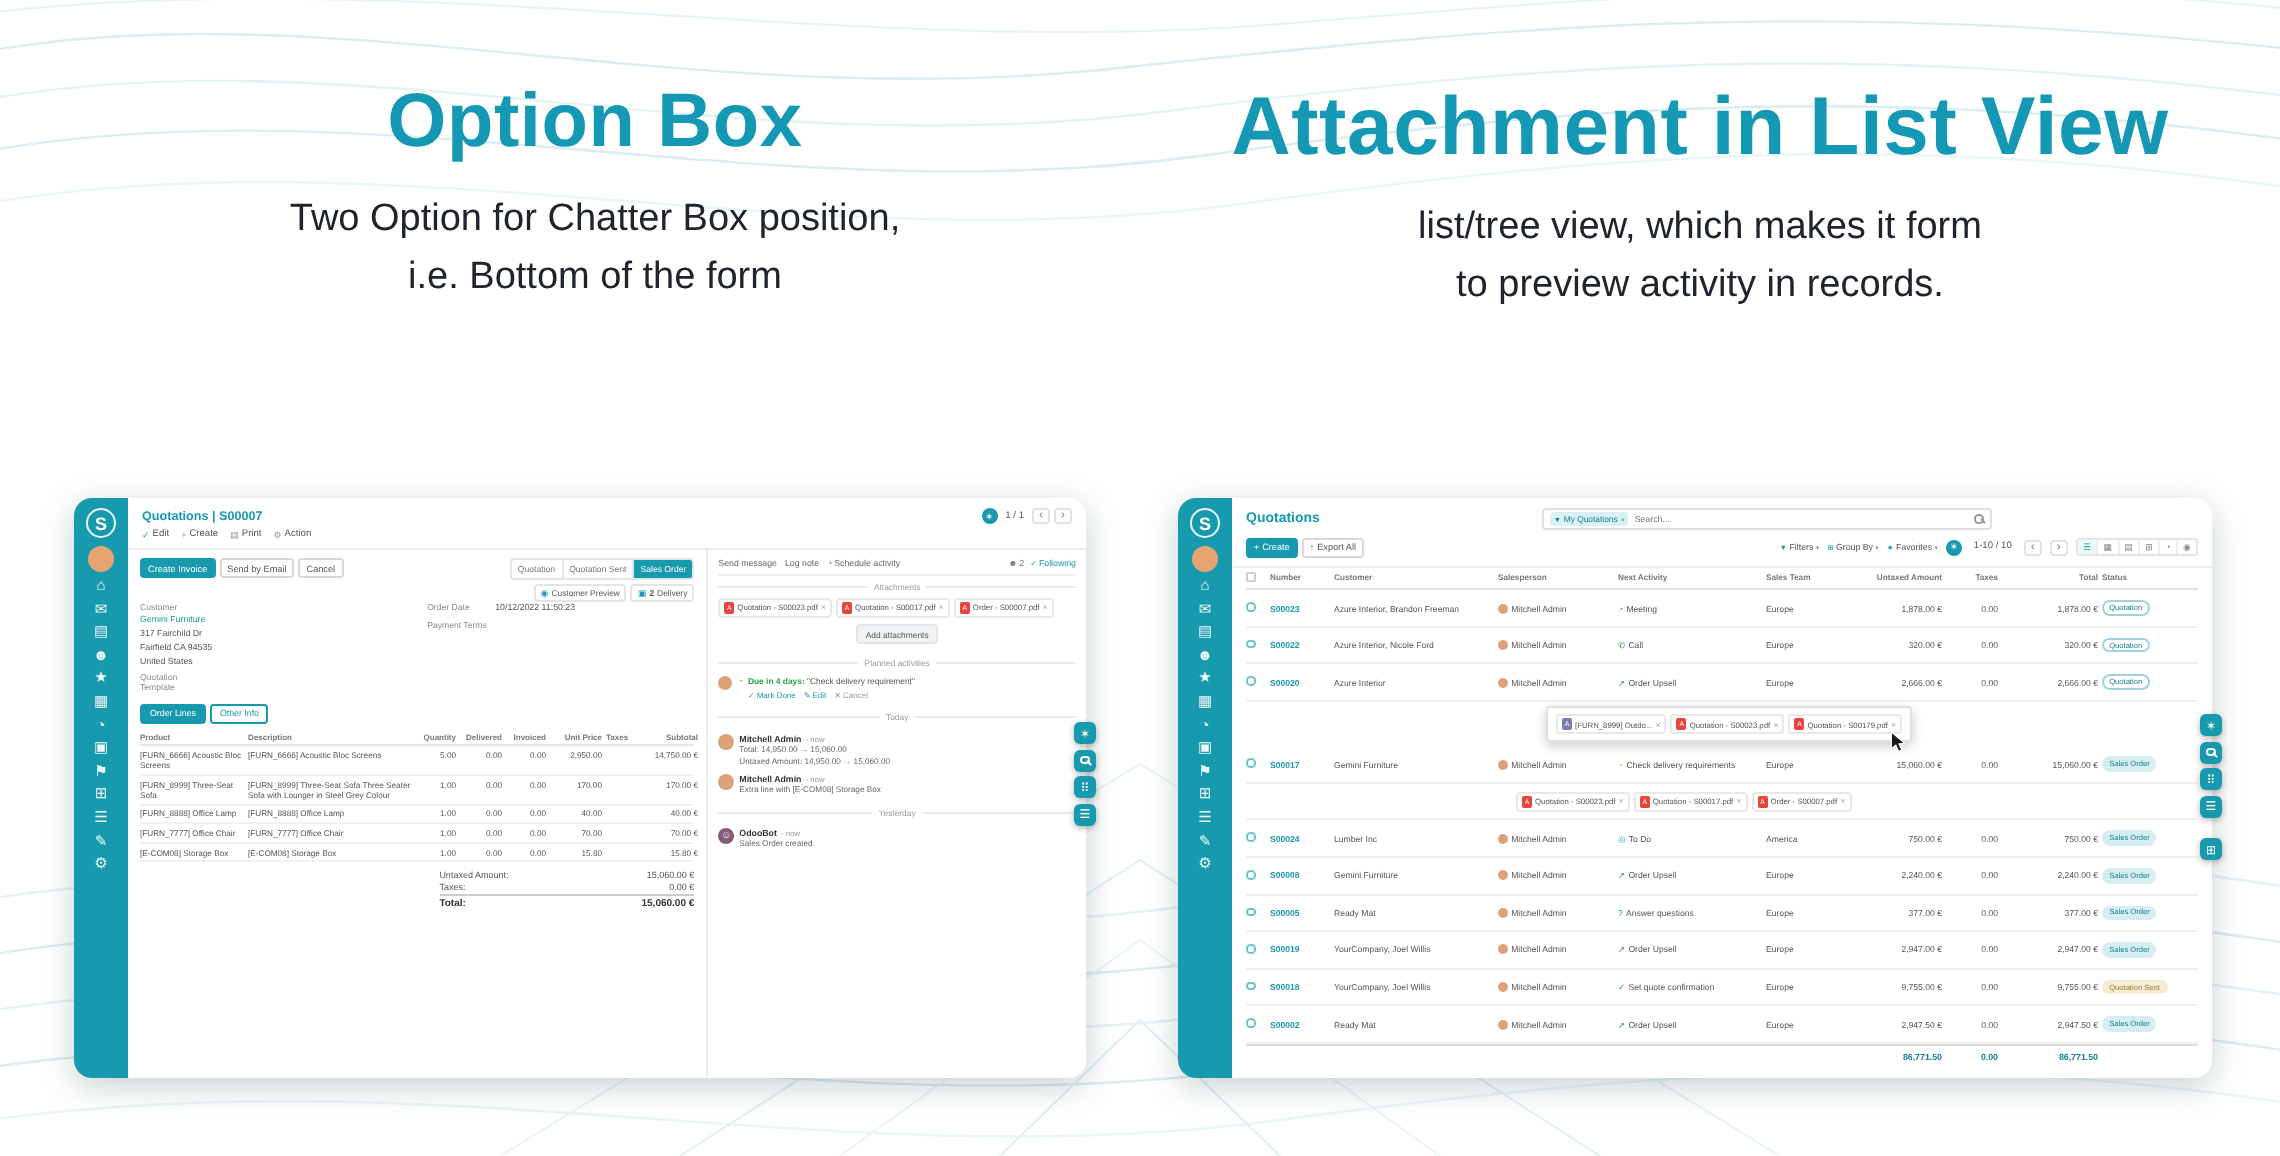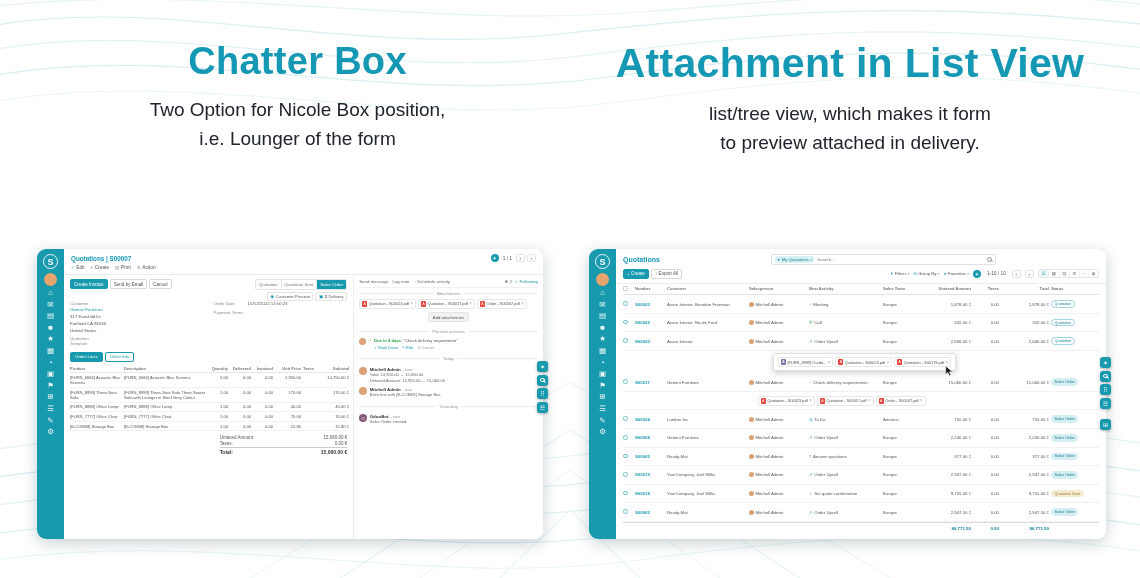--- a/index.html
+++ b/index.html
@@ -173,32 +173,32 @@
     <path d="M-20,508 C200,468 400,538 620,506 S 980,472 1160,500" fill="none" stroke="#e3f2f5" stroke-width="1.2"></path>
     <path d="M-20,536 C210,498 410,566 630,534 S 990,500 1160,528" fill="none" stroke="#d9edf2" stroke-width="1.2"></path>
     <path d="M-20,562 C220,526 420,590 640,560 S 1000,528 1160,554" fill="none" stroke="#e9f6f8" stroke-width="1.2"></path>
     <path d="M250,578 L570,382 L890,578" fill="none" stroke="#e9f4f6" stroke-width="1"></path>
     <path d="M340,578 L570,430 L800,578" fill="none" stroke="#dff0f4" stroke-width="1"></path>
     <path d="M420,578 L570,470 L720,578" fill="none" stroke="#e9f4f6" stroke-width="1"></path>
     <path d="M500,578 L570,510 L640,578" fill="none" stroke="#dff0f4" stroke-width="1"></path>
   </svg>
 
   <section class="hero hero-left">
-    <h1>Chatter Box</h1>
+    <h1>Option Box</h1>
     <div class="sub">
-      <span>Two Option for Nicole Box position,</span>
-      <span>i.e. Lounger of the form</span>
+      <span>Two Option for Chatter Box position,</span>
+      <span>i.e. Bottom of the form</span>
     </div>
   </section>
 
   <section class="hero hero-right">
     <h1>Attachment in List View</h1>
     <div class="sub">
       <span>list/tree view, which makes it form</span>
-      <span>to preview attached in delivery.</span>
+      <span>to preview activity in records.</span>
     </div>
   </section>
 
   <div class="card card-left">
     <aside class="sidebar">
       <div class="logo">S</div>
       <div class="avatar-sb"></div>
       <div class="sb-icons">
         <span class="sb-i">⌂</span>
 

